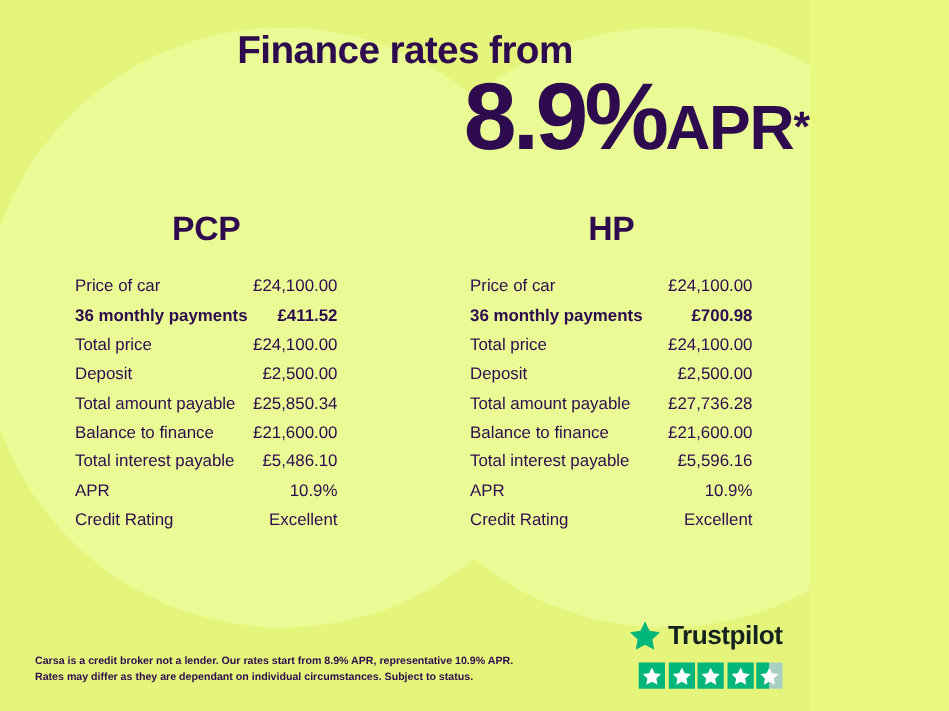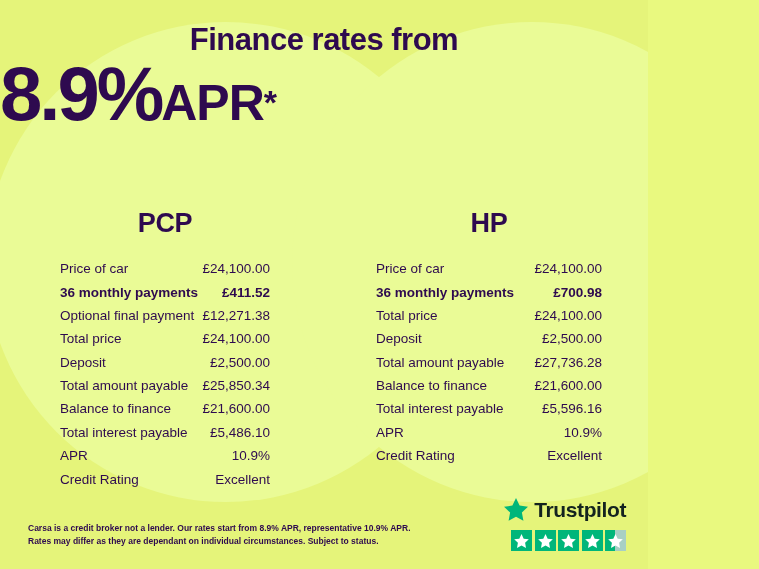--- a/index.html
+++ b/index.html
@@ -46,21 +46,21 @@
   }
   .headline {
     text-align: center;
     color: #2e0a4f;
     font-size: 31px;
     font-weight: bold;
     letter-spacing: -0.5px;
     padding-top: 22px;
   }
   .apr-line {
-    text-align: left;
+    text-align: right;
     color: #2e0a4f;
     margin-top: -2px;
     white-space: nowrap;
   }
   .apr-big {
     font-size: 76px;
     font-weight: bold;
     letter-spacing: -3px;
     line-height: 1;
     vertical-align: baseline;
@@ -78,21 +78,20 @@
     vertical-align: super;
   }
   .columns {
     display: flex;
     margin-top: 36px;
     padding: 0 0px;
   }
   .col {
     width: 50%;
     box-sizing: border-box;
-    margin-top: 40px;
   }
   .col-left { padding: 0 54px 0 60px; }
   .col-right { padding: 0 46px 0 52px; }
   .col-title {
     text-align: center;
     font-size: 27px;
     font-weight: bold;
     color: #2e0a4f;
     margin-bottom: 18px;
     letter-spacing: -0.3px;
@@ -187,24 +186,20 @@
 
         <div class="row">
           <span class="label">Price of car</span>
           <span class="value">£24,100.00</span>
         </div>
         <div class="row bold">
           <span class="label">36 monthly payments</span>
           <span class="value">£411.52</span>
         </div>
         <div class="row">
-          <span class="label">Optional final payment</span>
-          <span class="value">£12,271.38</span>
-        </div>
-        <div class="row">
           <span class="label">Total price</span>
           <span class="value">£24,100.00</span>
         </div>
         <div class="row">
           <span class="label">Deposit</span>
           <span class="value">£2,500.00</span>
         </div>
         <div class="row">
           <span class="label">Total amount payable</span>
           <span class="value">£25,850.34</span>

